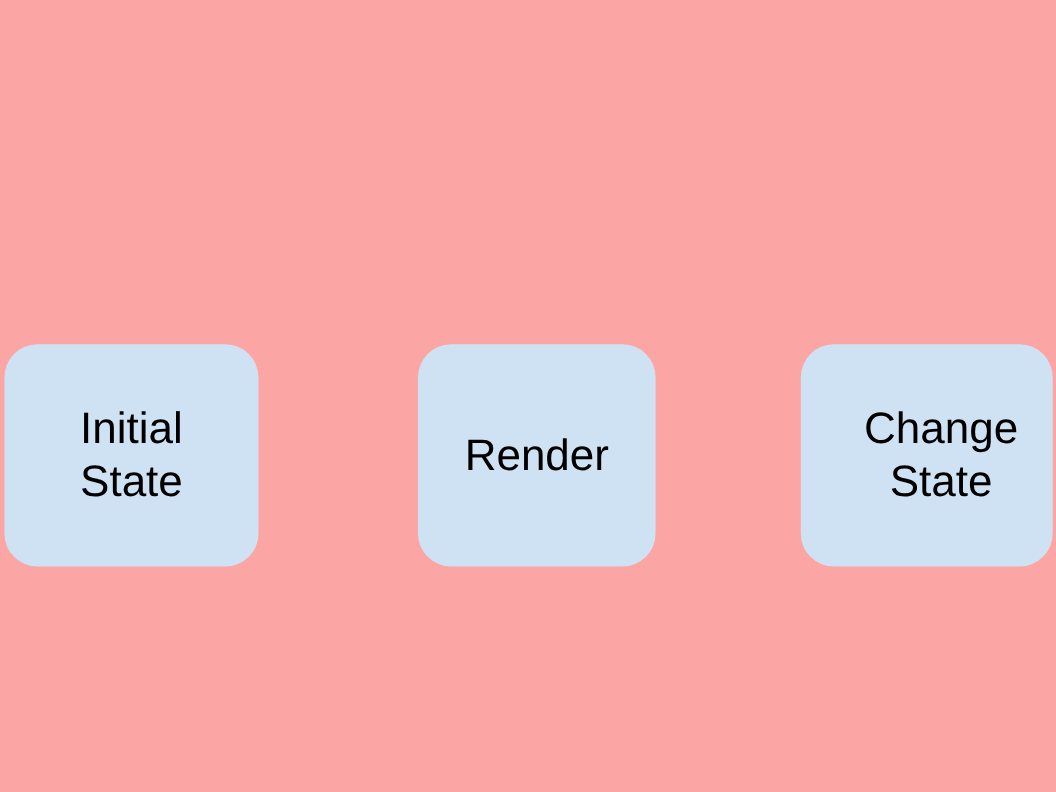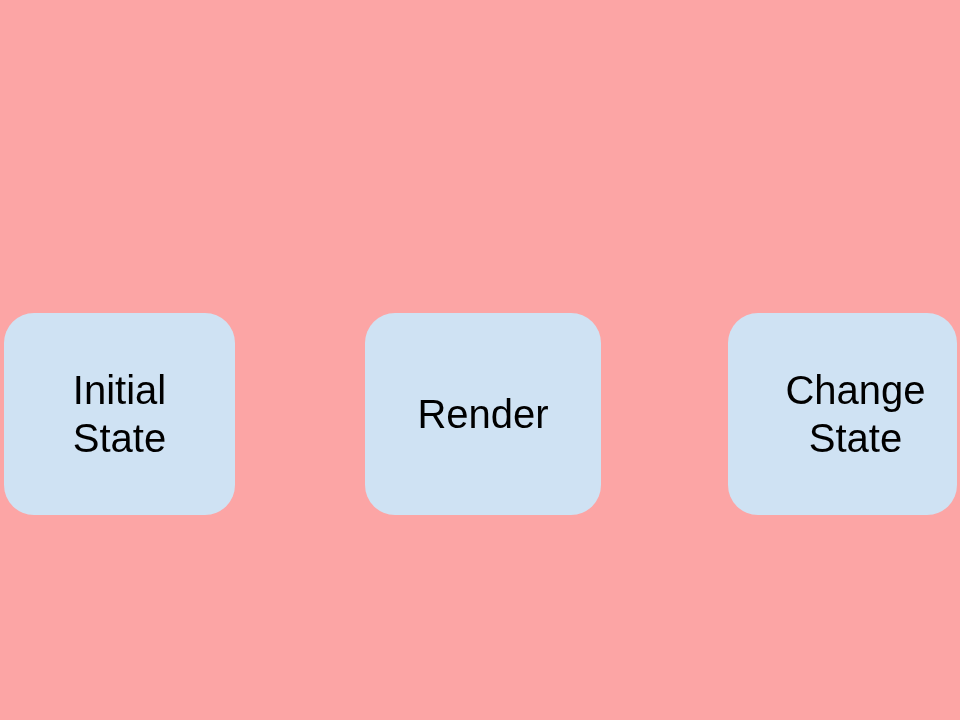--- a/index.html
+++ b/index.html
@@ -28,21 +28,21 @@
     align-items: center;
     justify-content: center;
     text-align: center;
     color: #000000;
     font-size: 40px;
     line-height: 1.2;
     white-space: pre-line;
     box-sizing: border-box;
   }
   .node-initial { left: 4px;   width: 231px; }
-  .node-render  { left: 365px; width: 236px; }
+  .node-render  { left: 380px; width: 216px; }
   .node-change  { left: 728px; width: 229px; padding-left: 26px; }
 </style>
 </head>
 <body>
 
 <div class="canvas">
   <div class="node node-initial">
     <span>Initial
 State</span>
   </div>

